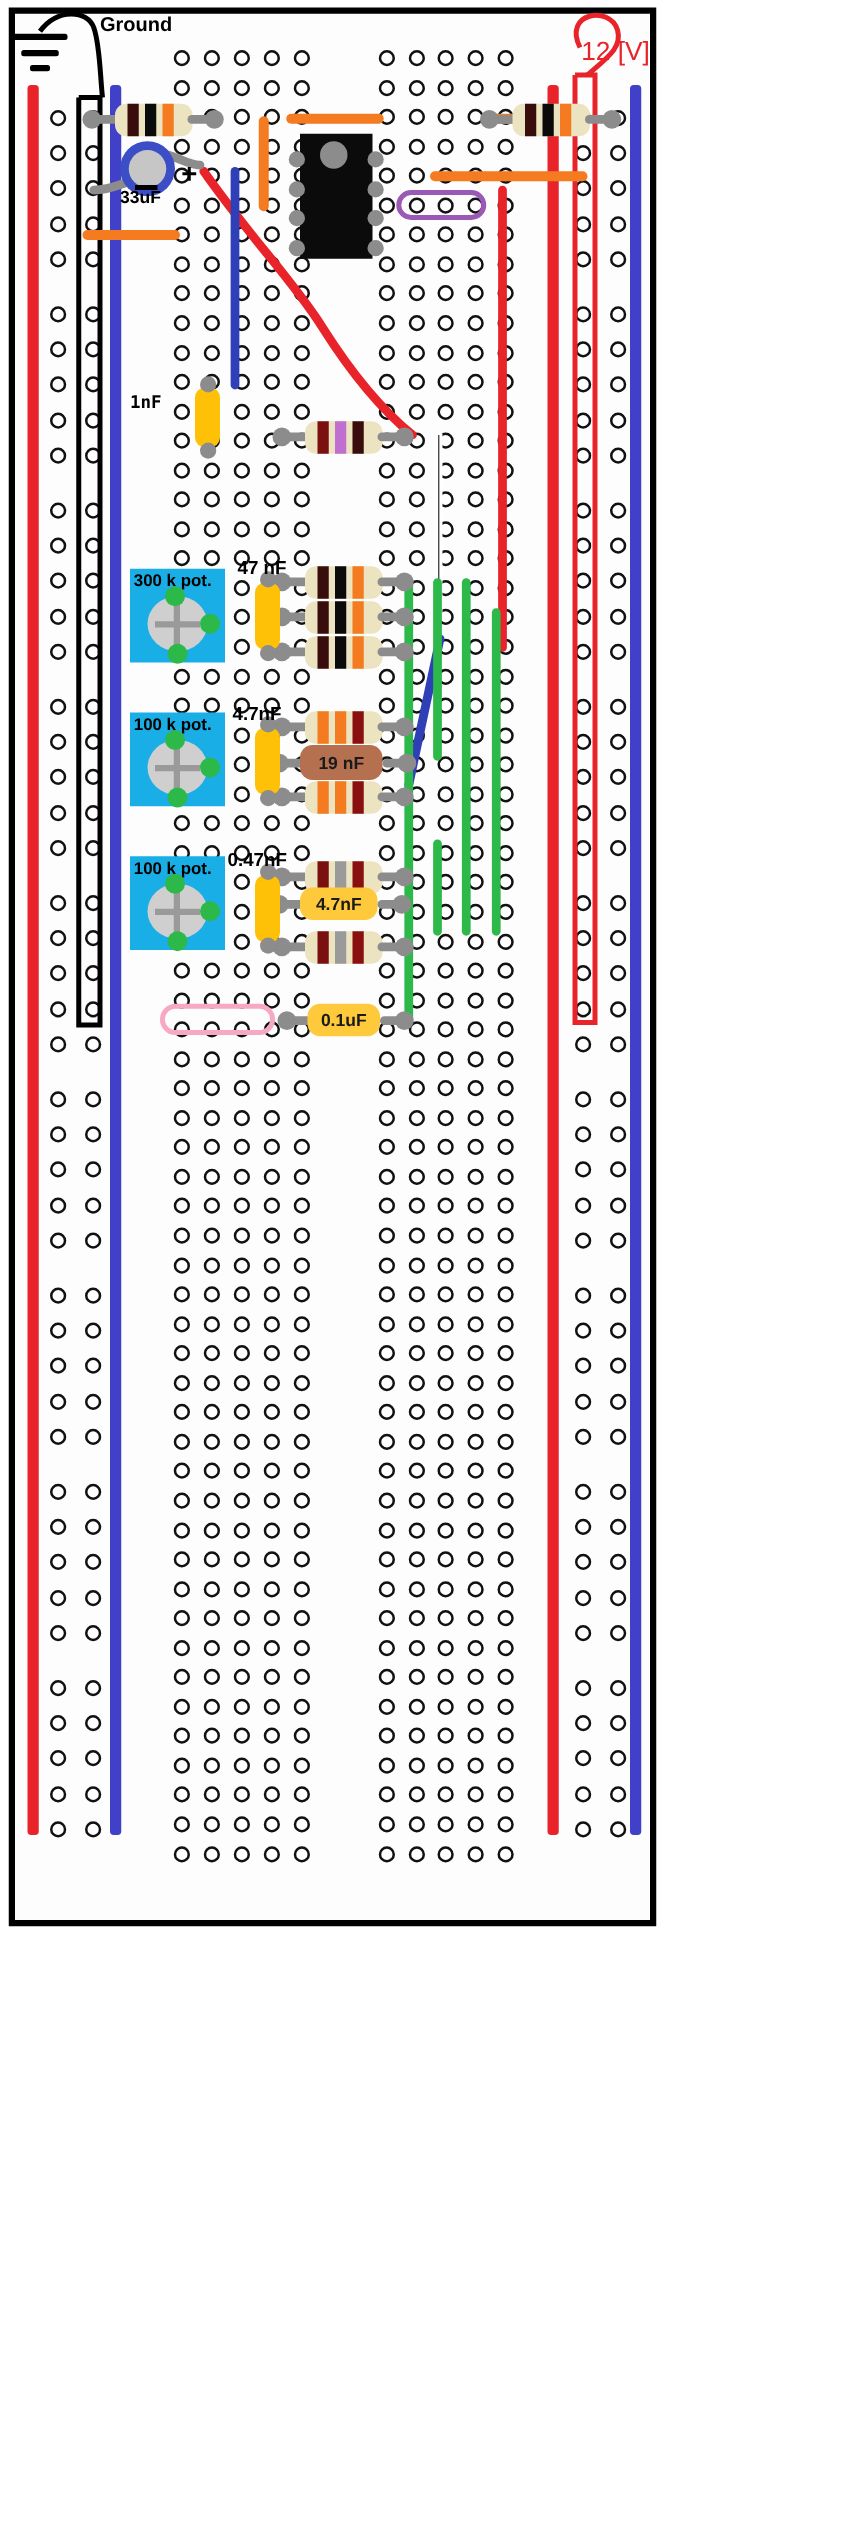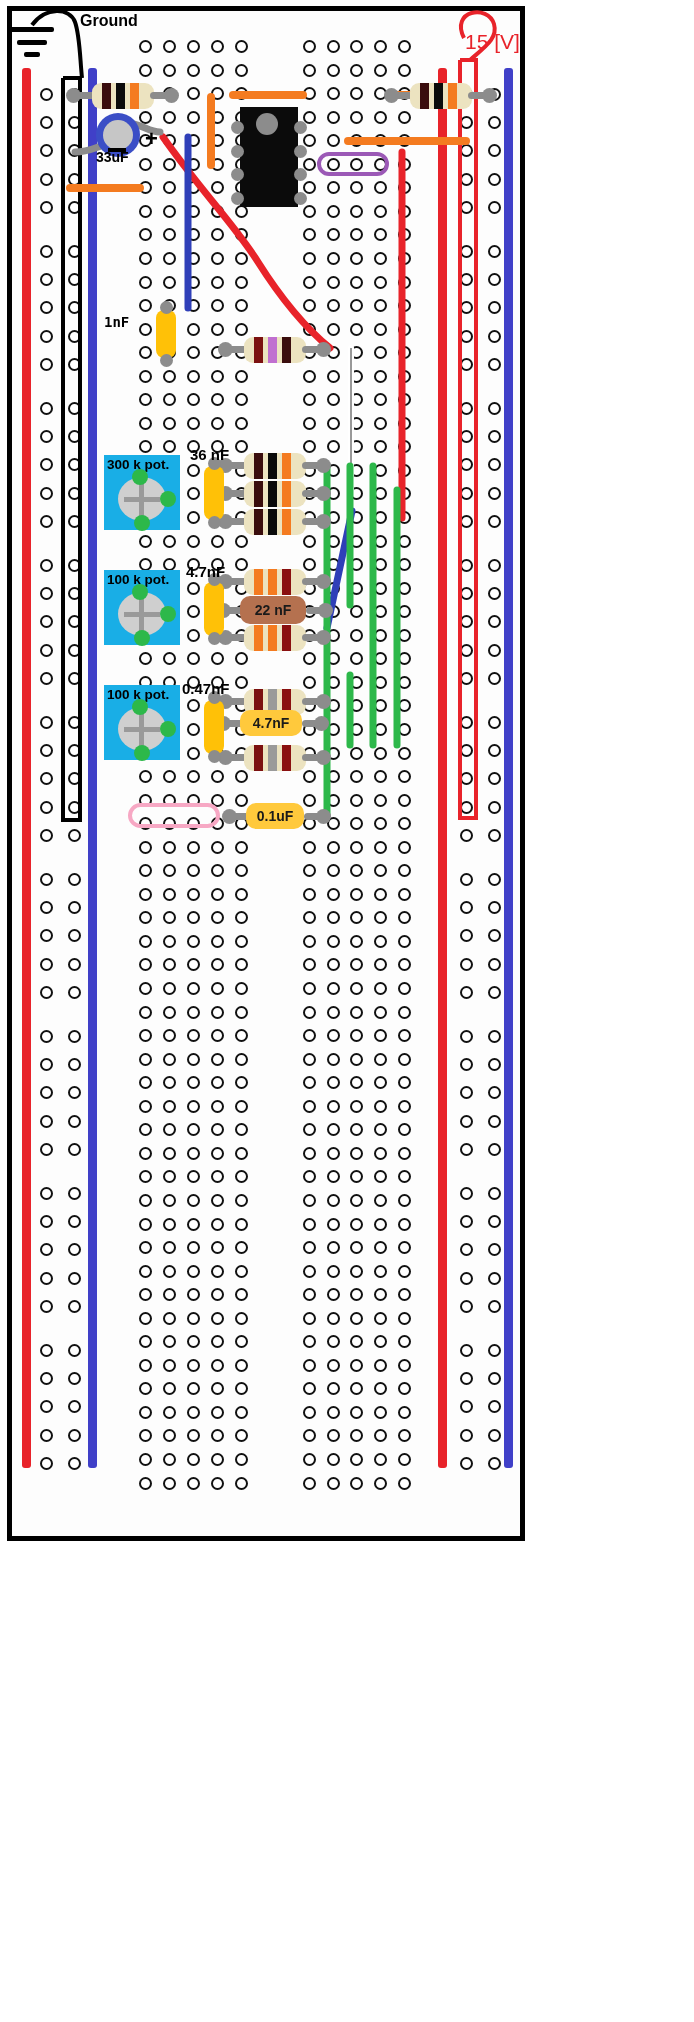--- a/index.html
+++ b/index.html
@@ -1028,21 +1028,21 @@
           <div class="band" style="left: 10px; width: 9px; background: rgb(123, 16, 16);"></div>
           <div class="band" style="left: 24px; width: 9px; background: rgb(154, 154, 154);"></div>
           <div class="band" style="left: 38px; width: 9px; background: rgb(138, 16, 16);"></div>
         </div>
         <div class="lead" style="left: 64px; top: 10px; width: 20px;"></div>
         <div class="leadcap" style="left: 78px; top: 6px;"></div>
       </div>
       <div style="position: absolute; left: 238px; top: 596px;">
         <div class="lead" style="left: -14px; top: 11px; width: 20px;"></div>
         <div class="leadcap" style="left: -22px; top: 7px;"></div>
-        <div class="boxres" style="left: 2px; top: 0px; width: 66px; height: 28px; background: rgb(181, 113, 79); color: rgb(26, 26, 26);">22 nF</div>
+        <div class="boxres" style="left: 2px; top: 0px; width: 66px; height: 28px; background: rgb(181, 113, 79); color: rgb(26, 26, 26);">19 nF</div>
         <div class="lead" style="left: 68px; top: 11px; width: 18px;"></div>
         <div class="leadcap" style="left: 80px; top: 7px;"></div>
       </div>
       <div style="position: absolute; left: 238px; top: 710px;">
         <div class="lead" style="left: -14px; top: 10px; width: 20px;"></div>
         <div class="leadcap" style="left: -22px; top: 6px;"></div>
         <div class="boxres" style="left: 2px; top: 0px; width: 62px; height: 26px; background: rgb(255, 201, 60); color: rgb(26, 26, 26);">4.7nF</div>
         <div class="lead" style="left: 64px; top: 10px; width: 18px;"></div>
         <div class="leadcap" style="left: 76px; top: 6px;"></div>
       </div>
@@ -1104,21 +1104,21 @@
         <div class="knob"></div>
         <div class="slot-h"></div>
         <div class="slot-v"></div>
         <div class="pin" style="left: 56px; top: 36px;"></div>
         <div class="pin" style="left: 30px; top: 60px;"></div>
         <div class="pin" style="left: 28px; top: 14px;"></div>
       </div>
     </div>
 
   <div class="lbl" style="left:80px;top:12px;font-size:16px;">Ground</div>
-  <div class="lbl-red" style="left:465px;top:30px;">15 [V]</div>
+  <div class="lbl-red" style="left:465px;top:30px;">12 [V]</div>
 
   <div class="lbl" style="left:96px;top:149px;font-size:14px;">33uF</div>
   <div class="lbl" style="left:104px;top:314px;font-size:14px;font-family:'DejaVu Sans Mono',monospace;">1nF</div>
-  <div class="lbl" style="left:190px;top:446px;font-size:15px;">36 nF</div>
+  <div class="lbl" style="left:190px;top:446px;font-size:15px;">47 nF</div>
   <div class="lbl" style="left:186px;top:563px;font-size:15px;">4.7nF</div>
   <div class="lbl" style="left:182px;top:680px;font-size:15px;">0.47nF</div>
 
 </div>
 
 </body></html>

